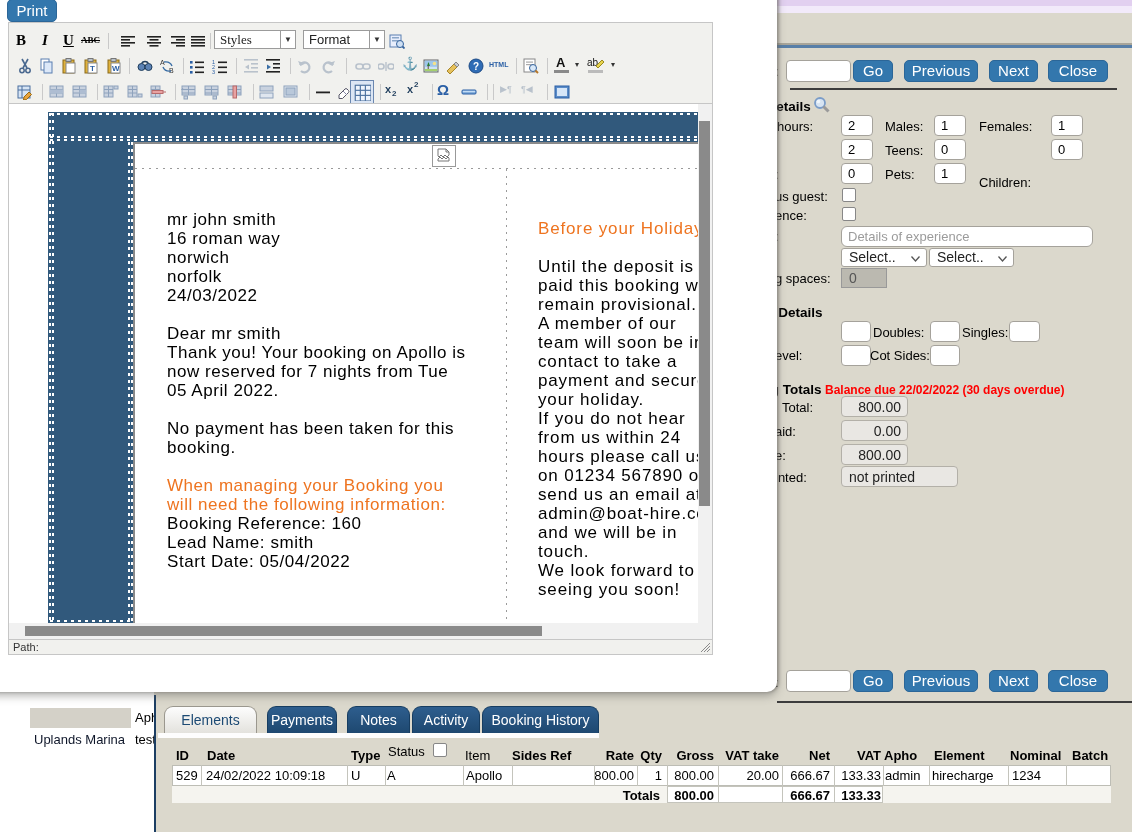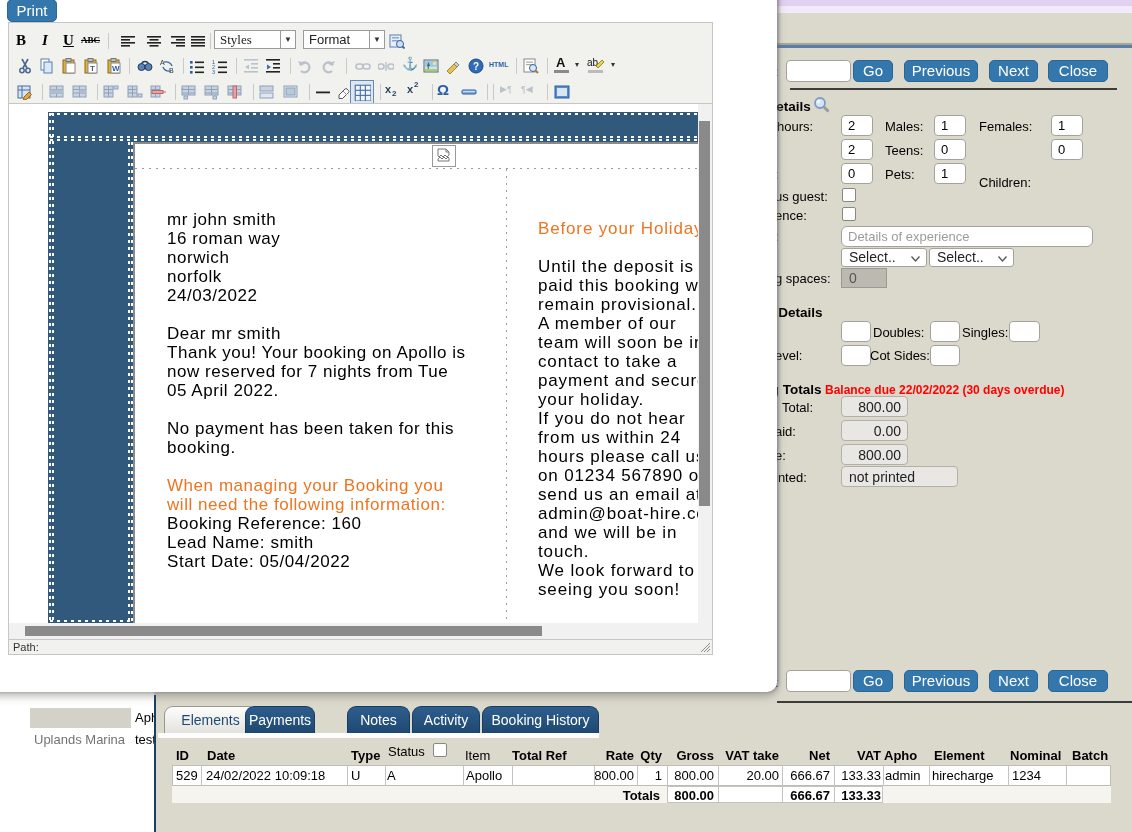--- a/index.html
+++ b/index.html
@@ -137,37 +137,37 @@
     <div class="btn" style="left:853px; top:670px; width:40px;">Go</div>
     <div class="btn" style="left:904px; top:670px; width:74px;">Previous</div>
     <div class="btn" style="left:989px; top:670px; width:49px;">Next</div>
     <div class="btn" style="left:1048px; top:670px; width:60px;">Close</div>
     <div class="abs" style="left:777px; top:701px; width:355px; height:2px; background:#3c3c3c;"></div>
   </div>
 
   <div id="sidebar" class="abs" style="left:0; top:700px; width:154px; height:132px; overflow:hidden;">
     <div class="abs" style="left:30px; top:8px; width:101px; height:20px; background:#d4d1c8;"></div>
     <div class="lbl" style="left:135px; top:10px;">Apho</div>
-    <div class="lbl" style="left:34px; top:32px; color:#737373;">Uplands Marina</div>
+    <div class="lbl" style="left:34px; top:32px; color:#0f172a;">Uplands Marina</div>
     <div class="lbl" style="left:135px; top:32px;">test</div>
   </div>
 
   <div id="tabzone">
     <div class="tab active" style="left:164px; width:93px;">Elements</div>
-    <div class="tab" style="left:245px; width:70px;">Payments</div>
+    <div class="tab" style="left:267px; width:70px;">Payments</div>
     <div class="tab" style="left:347px; width:63px;">Notes</div>
     <div class="tab" style="left:412px; width:68px;">Activity</div>
     <div class="tab" style="left:482px; width:117px;">Booking History</div>
     <div class="abs" style="left:158px; top:733px; width:441px; height:5px; background:#fdfdfd;"></div>
 
     <div class="lbl" style="left:176px; top:748px; font-weight:bold;">ID</div>
     <div class="lbl" style="left:207px; top:748px; font-weight:bold;">Date</div>
     <div class="lbl" style="left:351px; top:748px; font-weight:bold;">Type</div>
     <div class="lbl" style="left:465px; top:748px; font-weight:normal;">Item</div>
-    <div class="lbl" style="left:512px; top:748px; font-weight:bold;">Total Ref</div>
+    <div class="lbl" style="left:512px; top:748px; font-weight:bold;">Sides Ref</div>
     <div class="lbl" style="left:884px; top:748px; font-weight:bold;">Apho</div>
     <div class="lbl" style="left:934px; top:748px; font-weight:bold;">Element</div>
     <div class="lbl" style="left:1010px; top:748px; font-weight:bold;">Nominal</div>
     <div class="lbl" style="left:1072px; top:748px; font-weight:bold;">Batch</div>
     <div class="lbl" style="left:388px; top:744px; font-weight:normal;">Status</div>
     <div class="cb" style="left:433px; top:743px;"></div>
     <div class="lbl" style="left:544px; top:748px; width:90px; text-align:right; font-weight:bold;">Rate</div>
     <div class="lbl" style="left:572px; top:748px; width:90px; text-align:right; font-weight:bold;">Qty</div>
     <div class="lbl" style="left:624px; top:748px; width:90px; text-align:right; font-weight:bold;">Gross</div>
     <div class="lbl" style="left:689px; top:748px; width:90px; text-align:right; font-weight:bold;">VAT take</div>

